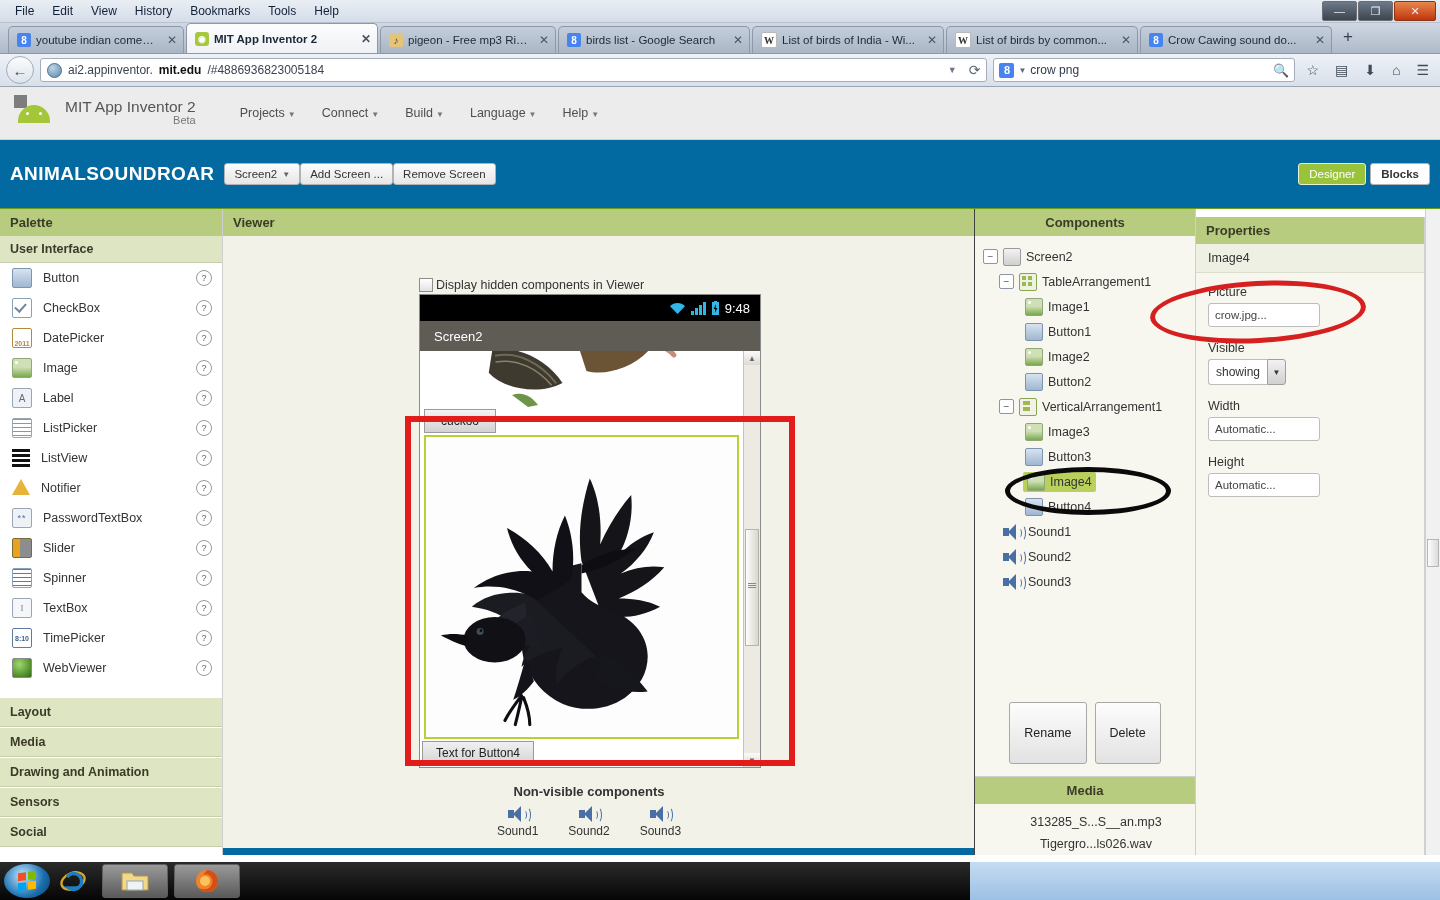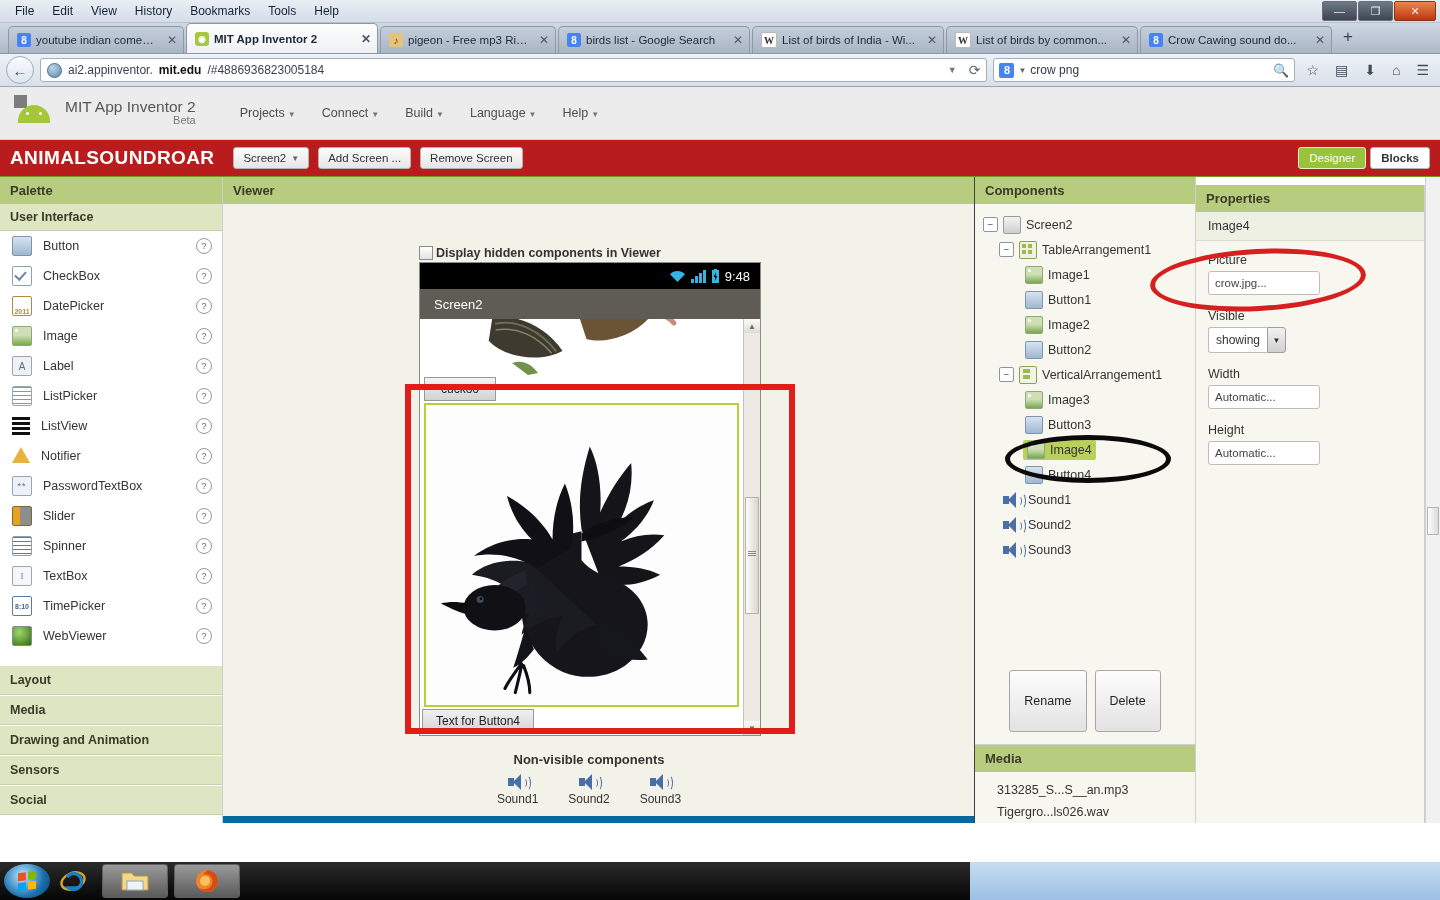--- a/index.html
+++ b/index.html
@@ -84,21 +84,21 @@
   .droid .blk{position:absolute;width:13px;height:13px;background:#7d7d7d;}
   .ai-title{font-size:15.5px;color:#555;line-height:1.05;}
   .ai-title .beta{display:block;text-align:right;font-size:11px;color:#777;}
   .ai-menu{display:flex;margin-left:44px;gap:26px;}
   .ai-menu span{font-size:12.5px;color:#4e4e4e;}
   .ai-menu span .c{font-size:8px;color:#777;margin-left:3px;}
   .ai-right{position:absolute;right:20px;display:flex;gap:28px;align-items:center;}
   .ai-right span{font-size:12.5px;color:#4e4e4e;}
 
   .greenbar{
-    height:36px;background:#b91c1c;display:flex;align-items:center;padding:0 10px;gap:9px;position:relative;
+    height:36px;background:#0369a1;display:flex;align-items:center;padding:16px 10px;gap:0;position:relative;
     border-bottom:1px solid #6d9b1c;
   }
   .projname{color:#fff;font-size:19px;font-weight:bold;letter-spacing:.4px;margin-right:10px;font-family:"Liberation Sans",sans-serif;}
   .gbtn{
     background:linear-gradient(#fcfcfc,#e6e6e6);border:1px solid #b3b3b3;border-radius:3px;
     font-size:11.5px;color:#333;padding:4px 9px;display:flex;align-items:center;gap:5px;
   }
   .gbtn .c{font-size:8px;color:#666;}
   .tgl{position:absolute;right:10px;display:flex;gap:4px;}
   .tgl .t{background:#9ac33c;border:1px solid #e9f0d8;border-radius:3px;color:#fff;font-size:11.5px;padding:4px 10px;}
@@ -129,21 +129,21 @@
   .ic-pwd{background:#eef1f5;border:1px solid #9aa6b4;border-radius:2px;color:#4a6fa5;font-size:9px;display:flex;align-items:center;justify-content:center;letter-spacing:1px;}
   .ic-slider{background:linear-gradient(90deg,#e8a21e 0 38%,#8d8d8d 38% 100%);border:1px solid #7a6a3a;border-radius:2px;}
   .ic-spinner{background:#fff;border:1px solid #8ba1b8;border-radius:2px;background-image:linear-gradient(#5f7b99 1px,transparent 1px);background-size:100% 4px;}
   .ic-text{background:#f4f6f9;border:1px solid #9aa6b4;border-radius:2px;color:#7a8795;font-size:9px;display:flex;align-items:center;justify-content:center;font-family:"Liberation Serif",serif;}
   .ic-time{background:#fff;border:1px solid #5a7d9e;border-radius:2px;color:#3f6287;font-size:7px;display:flex;align-items:center;justify-content:center;font-weight:bold;}
   .ic-web{background:radial-gradient(circle at 35% 30%,#9fd96b,#2f6b12);border:1px solid #8a8a8a;border-radius:2px;}
 
   
   .viewer{flex:1 1 auto;background:#0369a1;border-right:1px solid #404040;position:relative;}
   .viewer-body{background:#f2f2e8;height:612px;position:relative;}
-  .chkrow{position:absolute;left:196px;top:42px;display:flex;align-items:center;gap:3px;font-size:12.5px;color:#333;font-weight:bold;}
+  .chkrow{position:absolute;left:196px;top:42px;display:flex;align-items:center;gap:3px;font-size:12.5px;color:#333;}
   .chkbox{width:12px;height:12px;border:1px solid #8d8d8d;background:linear-gradient(#fff,#e3e3e3);}
   .phone{position:absolute;left:196px;top:58px;width:340px;background:#fff;border:1px solid #8b8b8b;}
   .statusbar{height:26px;background:#000;display:flex;align-items:center;justify-content:flex-end;padding-right:10px;gap:5px;}
   .statusbar .t{color:#fff;font-size:13px;}
   .titlebar{height:30px;background:#5f5b55;color:#fff;display:flex;align-items:center;padding-left:14px;font-size:13px;}
   .screenbody{position:relative;height:416px;background:#fff;display:flex;}
   .screen-content{flex:1 1 auto;position:relative;overflow:hidden;}
   .vscroll{width:16px;background:#eceae2;border-left:1px solid #c6c3ba;position:relative;}
   .vscroll .arr{height:14px;display:flex;align-items:center;justify-content:center;color:#6c6c6c;font-size:8px;background:linear-gradient(#fafafa,#dedbd2);}
   .vscroll .arr.bot{position:absolute;bottom:0;left:0;right:0;}
@@ -162,21 +162,21 @@
   .nonvis .cell{display:flex;flex-direction:column;align-items:center;gap:2px;font-size:12px;color:#333;}
 
   .spk{width:20px;height:16px;position:relative;}
   .spk .body{position:absolute;left:0;top:4px;width:6px;height:8px;background:#4a6fa5;}
   .spk .cone{position:absolute;left:5px;top:0;width:0;height:0;border-top:8px solid transparent;border-bottom:8px solid transparent;border-right:8px solid #4a6fa5;}
   .spk .w1,.spk .w2{position:absolute;border:1.5px solid #4a6fa5;border-left-color:transparent;border-top-color:transparent;border-bottom-color:transparent;border-radius:50%;}
   .spk .w1{left:13px;top:4px;width:4px;height:8px;}
   .spk .w2{left:15px;top:1px;width:6px;height:14px;}
 
   
-  .comp{width:220px;flex:0 0 220px;background:#f7f7ef;border-right:1px solid #cfcfcf;display:flex;flex-direction:column;position:relative;}
+  .comp{width:220px;flex:0 0 220px;background:#f7f7ef;border-right:1px solid #cfcfcf;display:flex;flex-direction:column;position:relative;text-align:center;}
   .tree{flex:1 1 auto;padding:8px 0 0 8px;position:relative;}
   .tnode{display:flex;align-items:center;gap:5px;height:25px;font-size:12.5px;color:#333;}
   .tog{width:13px;height:13px;border:1px solid #8e95a6;background:#fff;border-radius:2px;color:#4a5568;font-size:10px;display:flex;align-items:center;justify-content:center;line-height:1;}
   .ticon{width:16px;height:16px;flex:0 0 16px;}
   .ic-screen{background:linear-gradient(#f3f3f3,#cfcfcf);border:1px solid #9a9a9a;border-radius:2px;}
   .ic-tablearr{background:#eef2e2;border:1px solid #8aa34f;border-radius:2px;position:relative;}
   .ic-tablearr::before,.ic-tablearr::after{content:"";position:absolute;background:#9dba52;}
   .ic-tablearr::before{left:2px;top:2px;width:4px;height:4px;box-shadow:6px 0 0 #9dba52,0 6px 0 #9dba52,6px 6px 0 #9dba52;}
   .ic-vert{background:#f2f2e8;border:1px solid #8aa34f;border-radius:2px;position:relative;}
   .ic-vert::before{content:"";position:absolute;left:3px;top:2px;width:7px;height:4px;background:#9dba52;box-shadow:0 6px 0 #9dba52;}

